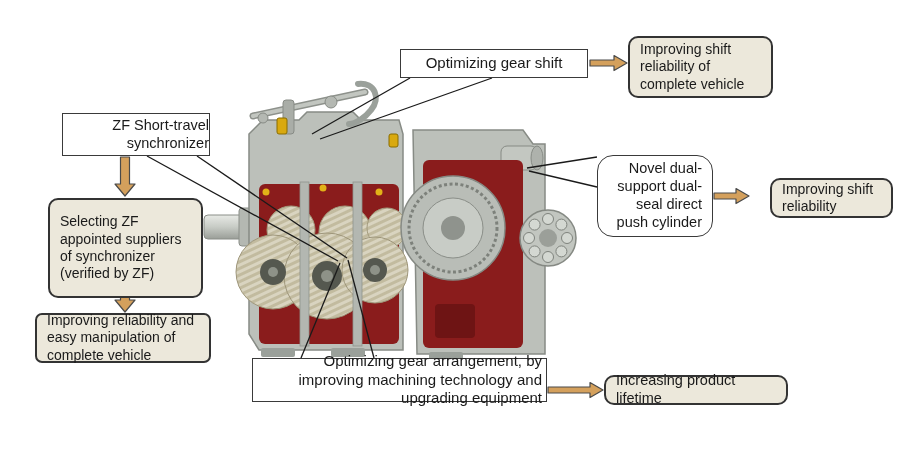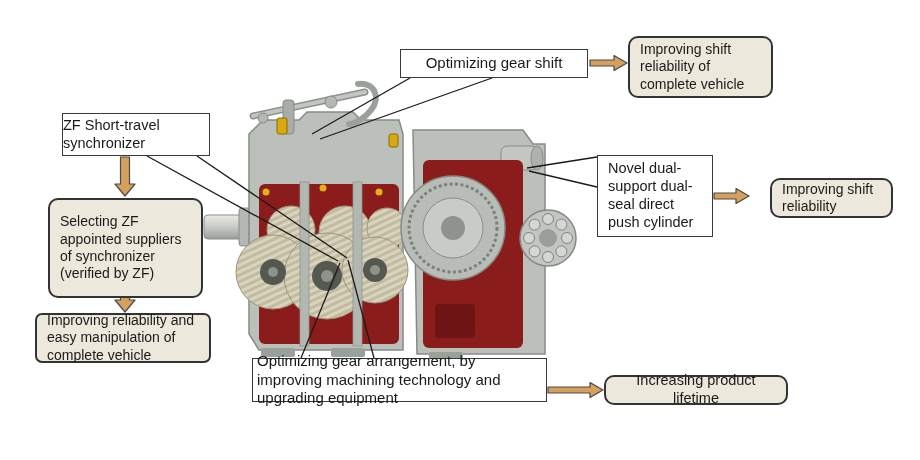--- a/index.html
+++ b/index.html
@@ -1,23 +1,23 @@
 <!DOCTYPE html>
 <html><head>
 <meta charset="utf-8">
 <style>
   html,body{margin:0;padding:0;background:#ffffff;}
   #stage{
     position:relative;width:920px;height:460px;background:#ffffff;
     font-family:"Liberation Sans", sans-serif;color:#1a1a1a;overflow:hidden;
   }
   .box{position:absolute;box-sizing:border-box;display:flex;align-items:center;z-index:3;line-height:1.24;}
-  .measure{background:#ffffff;border:1.6px solid #3a3a3a;justify-content:center;text-align:left;}
+  .measure{background:#ffffff;border:1.6px solid #3a3a3a;justify-content:center;text-align:right;}
   .benefit{background:#ece8db;border:2px solid #333333;border-radius:10px;text-align:left;padding:4px 10px;}
-  .centered{justify-content:center;text-align:center;}
+  .centered{justify-content:center;}
   svg{display:block;}
   #connectors{position:absolute;left:0;top:0;z-index:2;}
   #gearbox{position:absolute;left:203px;top:72px;z-index:1;}
 </style>
 </head>
 <body>
 
 <div id="stage">
 
   <svg id="gearbox" width="375" height="290" viewBox="0 0 375 290" aria-label="Cutaway 3D rendering of a heavy-duty truck transmission gearbox">
@@ -122,21 +122,21 @@
       <polygon points="548,387 590,387 590,382.5 603,390 590,397.5 590,393 548,393"></polygon>
       <polygon points="120.5,157 120.5,184 115,184 125,196 135,184 129.5,184 129.5,157"></polygon>
       <polygon points="120.5,280 120.5,300 115,300 125,312 135,300 129.5,300 129.5,280"></polygon>
     </g>
   </svg>
 
   <div class="box measure" style="left:400px;top:49px;width:188px;height:29px;font-size:15px;">Optimizing gear shift</div>
 
   <div class="box measure" style="left:62px;top:113px;width:148px;height:43px;font-size:14.5px;">ZF Short-travel synchronizer</div>
 
-  <div class="box measure" style="left:597px;top:155px;width:116px;height:82px;font-size:14.5px;padding:0 10px;">Novel dual-support dual-seal direct push cylinder</div>
+  <div class="box measure" style="left:597px;top:155px;width:116px;height:82px;font-size:14.5px;padding:0 10px;border-radius:16px;">Novel dual-support dual-seal direct push cylinder</div>
 
   <div class="box measure" style="left:252px;top:358px;width:295px;height:44px;font-size:15px;padding:0 4px;">Optimizing gear arrangement, by improving machining technology and upgrading equipment</div>
 
   <div class="box benefit" style="left:628px;top:36px;width:145px;height:62px;font-size:14px;">Improving shift reliability of complete vehicle</div>
 
   <div class="box benefit" style="left:48px;top:198px;width:155px;height:100px;font-size:14px;">Selecting ZF appointed suppliers of synchronizer (verified by ZF)</div>
 
   <div class="box benefit" style="left:35px;top:313px;width:176px;height:50px;font-size:14px;border-radius:7px;">Improving reliability and easy manipulation of complete vehicle</div>
 
   <div class="box benefit" style="left:750px;top:178px;width:123px;height:40px;font-size:14px;margin-left:20px;">Improving shift reliability</div>

